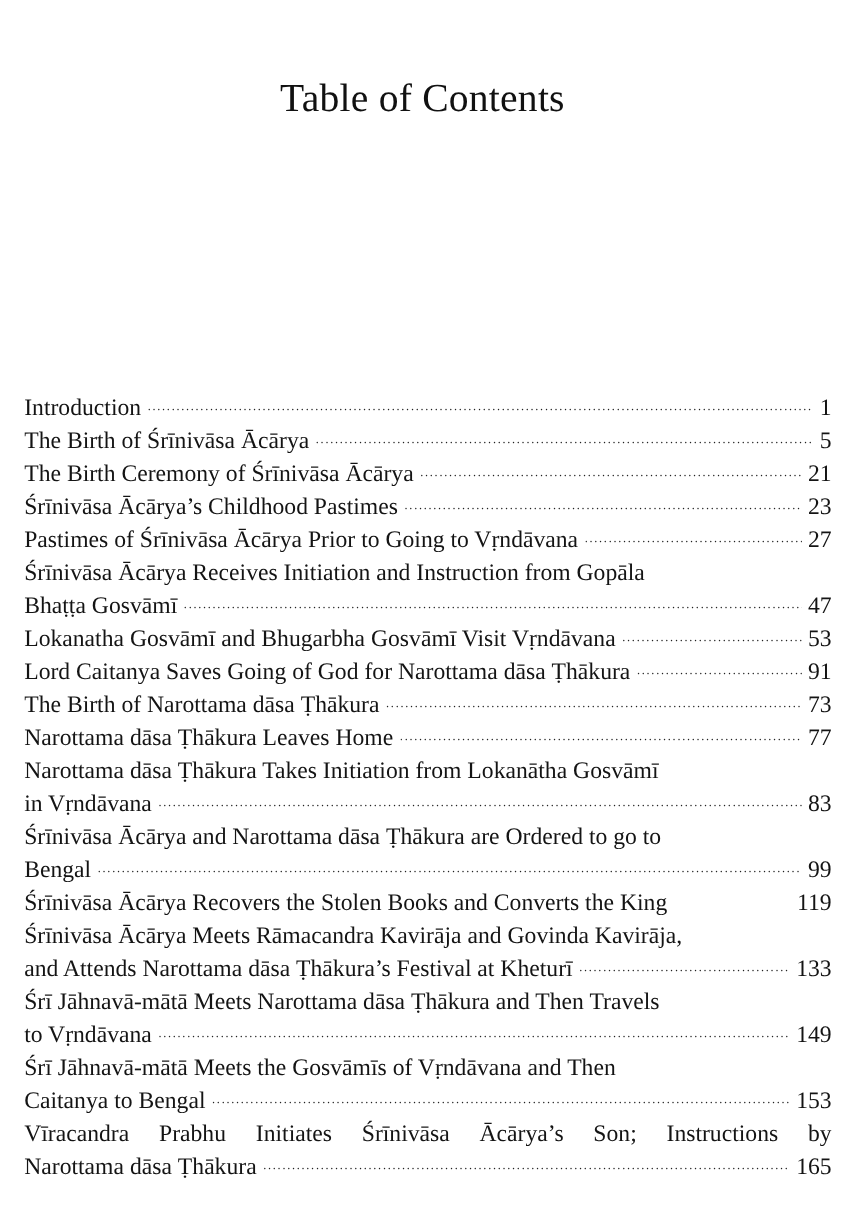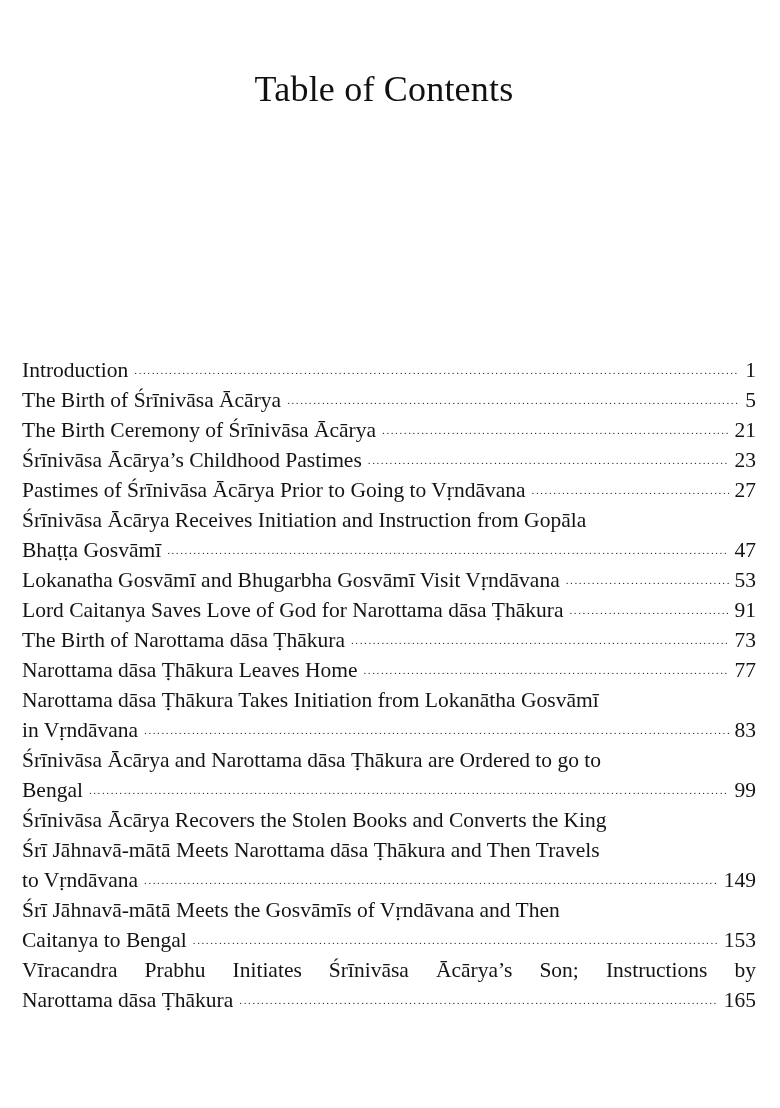--- a/index.html
+++ b/index.html
@@ -130,21 +130,21 @@
   <div class="toc-entry">
     <div class="toc-line">
       <span class="toc-title">Lokanatha Gosvāmī and Bhugarbha Gosvāmī Visit Vṛndāvana</span>
       <span class="leader"></span>
       <span class="page-num">53</span>
     </div>
   </div>
 
   <div class="toc-entry">
     <div class="toc-line">
-      <span class="toc-title">Lord Caitanya Saves Love of God for Narottama dāsa Ṭhākura</span>
+      <span class="toc-title">Lord Caitanya Saves Going of God for Narottama dāsa Ṭhākura</span>
       <span class="leader"></span>
       <span class="page-num">91</span>
     </div>
   </div>
 
   <div class="toc-entry">
     <div class="toc-line">
       <span class="toc-title">The Birth of Narottama dāsa Ṭhākura</span>
       <span class="leader"></span>
       <span class="page-num">73</span>
@@ -175,26 +175,36 @@
       <span class="toc-title">Śrīnivāsa Ācārya and Narottama dāsa Ṭhākura are Ordered to go to</span>
     </div>
     <div class="toc-line">
       <span class="toc-title">Bengal</span>
       <span class="leader"></span>
       <span class="page-num">99</span>
     </div>
   </div>
 
   <div class="toc-entry">
-    <div class="toc-line" style="justify-content: space-between; flex-direction: column;">
+    <div class="toc-line" style="justify-content: space-between;">
       <span class="toc-title">Śrīnivāsa Ācārya Recovers the Stolen Books and Converts the King</span>
       <span class="page-num gap">119</span>
     </div>
   </div>
 
+  <div class="toc-entry">
+    <div class="toc-line first-only">
+      <span class="toc-title">Śrīnivāsa Ācārya Meets Rāmacandra Kavirāja and Govinda Kavirāja,</span>
+    </div>
+    <div class="toc-line">
+      <span class="toc-title">and Attends Narottama dāsa Ṭhākura’s Festival at Kheturī</span>
+      <span class="leader"></span>
+      <span class="page-num">133</span>
+    </div>
+  </div>
 
   <div class="toc-entry">
     <div class="toc-line first-only">
       <span class="toc-title">Śrī Jāhnavā-mātā Meets Narottama dāsa Ṭhākura and Then Travels</span>
     </div>
     <div class="toc-line">
       <span class="toc-title">to Vṛndāvana</span>
       <span class="leader"></span>
       <span class="page-num">149</span>
     </div>

